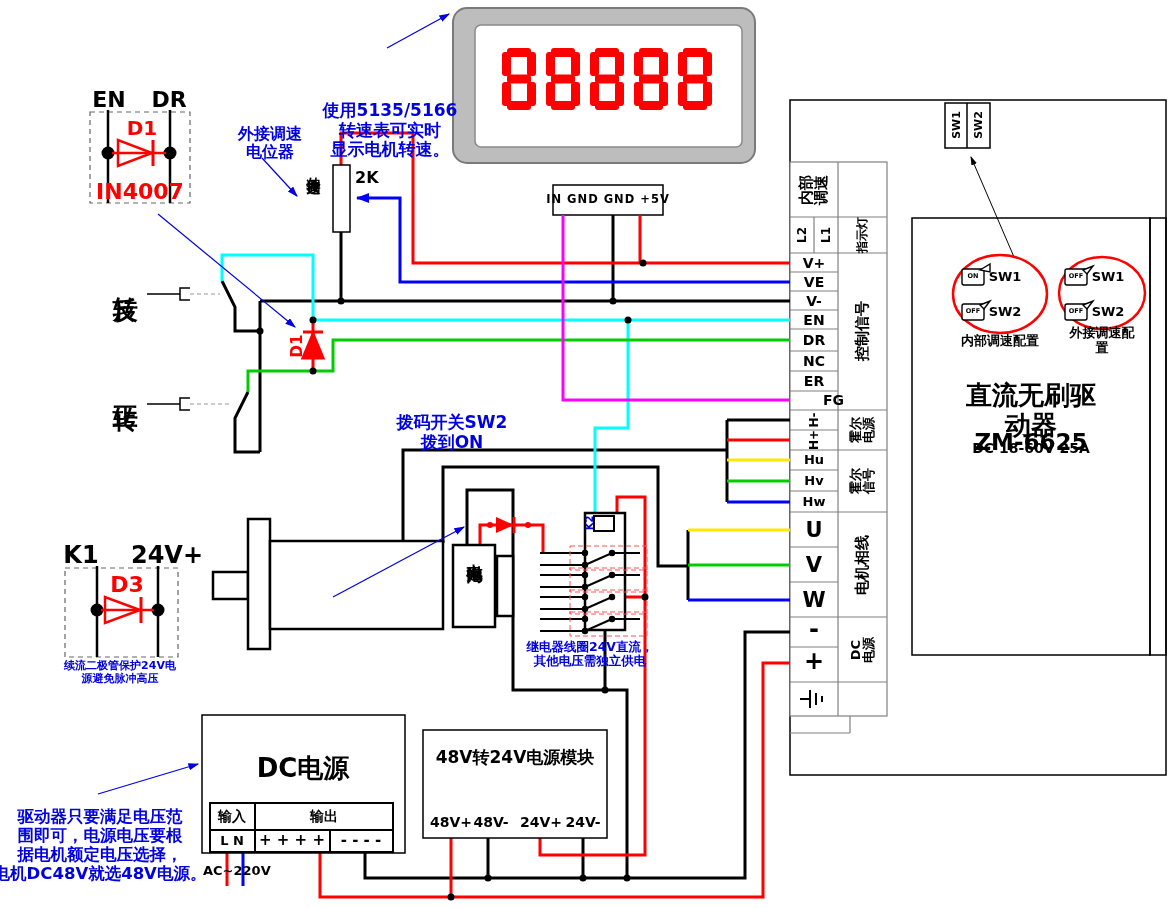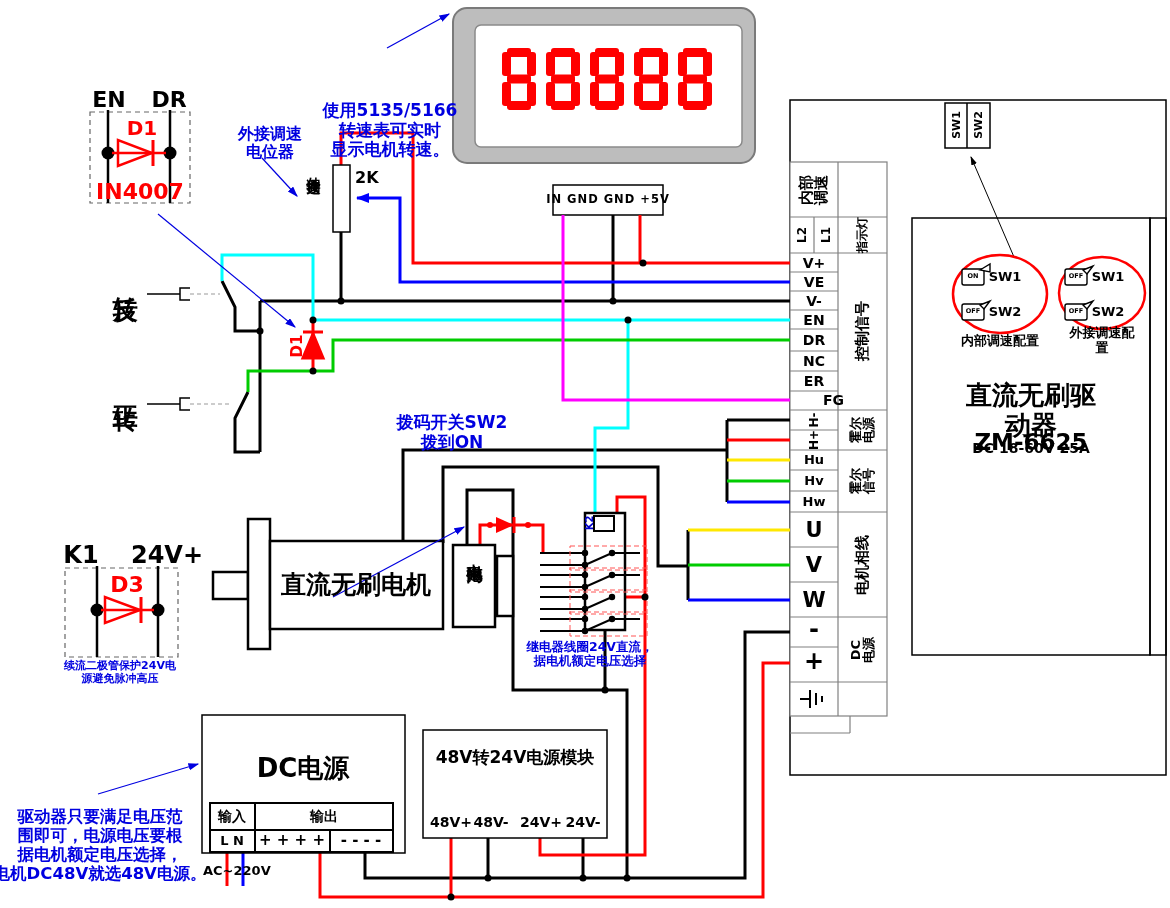--- a/index.html
+++ b/index.html
@@ -333,26 +333,25 @@
 <div class="lbl c blue" style="left:452px;top:433px;font-size:17px;">拨码开关SW2
 拨到ON</div>
 <div class="lbl rot red" style="left:297px;top:346px;font-size:15px;">D1</div>
 
 <div class="lbl c" style="left:81px;top:556px;font-size:24px;">K1</div>
 <div class="lbl c" style="left:167px;top:556px;font-size:24px;">24V+</div>
 <div class="lbl c red" style="left:127px;top:585px;font-size:22px;">D3</div>
 <div class="lbl c blue" style="left:120px;top:673px;font-size:11px;">续流二极管保护24V电
 源避免脉冲高压</div>
 
-<div class="lbl c" style="left:356px;top:585px;font-size:25px;">直流无刷电机</div>
 <div class="lbl stack" style="left:465px;top:551px;font-size:16px;">电磁抱闸</div>
 
 <div class="lbl rot kblue" style="left:590px;top:523px;font-size:10px;">K2</div>
 <div class="lbl c blue" style="left:590px;top:654px;font-size:12.5px;">继电器线圈24V直流，
-据电机额定电压选择</div>
+其他电压需独立供电</div>
 
 <div class="lbl c" style="left:303px;top:769px;font-size:26px;">DC电源</div>
 <div class="lbl c" style="left:232px;top:816px;font-size:14px;">输入</div>
 <div class="lbl c" style="left:324px;top:816px;font-size:14px;">输出</div>
 <div class="lbl c" style="left:232px;top:841px;font-size:13px;">L N</div>
 <div class="lbl c" style="left:292px;top:841px;font-size:15px;">+ + + +</div>
 <div class="lbl c" style="left:361px;top:841px;font-size:15px;">- - - -</div>
 <div class="lbl" style="left:203px;top:864px;font-size:13px;">AC~220V</div>
 <div class="lbl c blue" style="left:100px;top:846px;font-size:16.5px;">驱动器只要满足电压范
 围即可，电源电压要根

